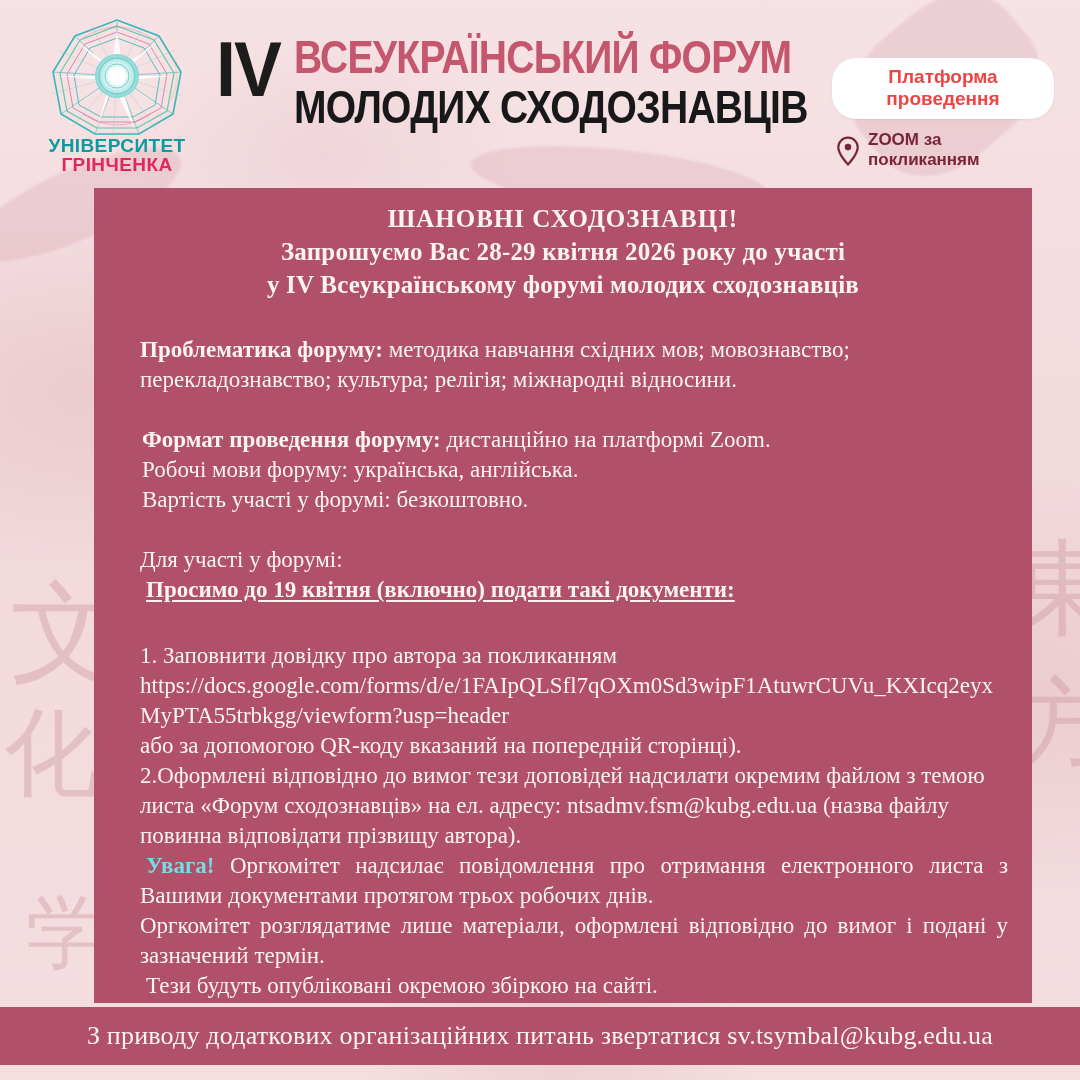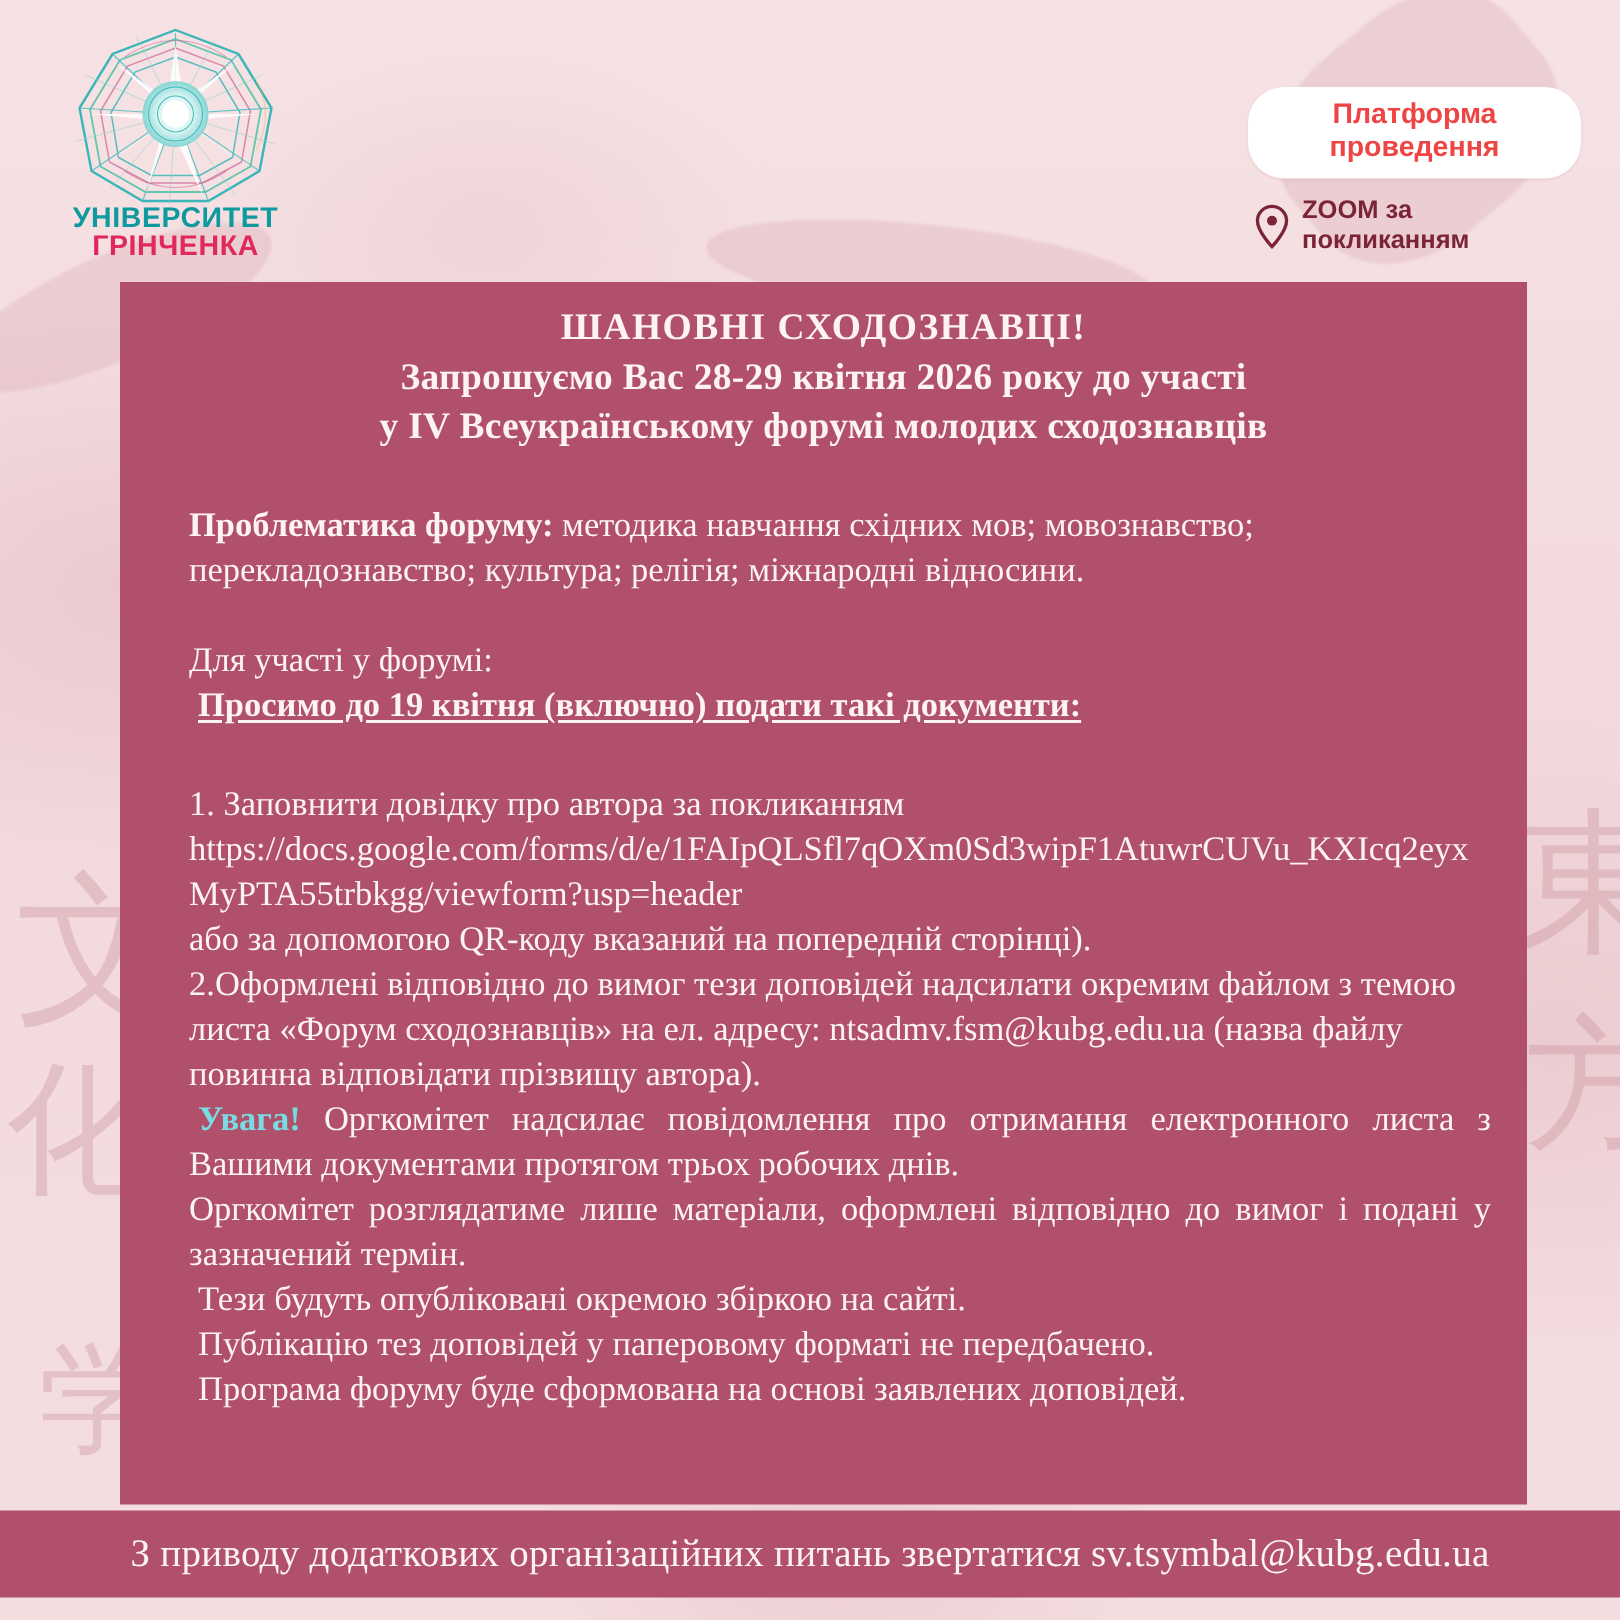--- a/index.html
+++ b/index.html
@@ -146,21 +146,21 @@
     font-family: "Liberation Sans", sans-serif;
     font-weight: bold;
     font-size: 17px;
     line-height: 20px;
     color: #7c2437;
   }
 
   
   #panel {
     position: absolute;
-    left: 80px; top: 188px;
+    left: 94px; top: 188px;
     width: 938px;
     height: 815px;
     background: #b0506a;
     color: #fdf3f1;
   }
   #panel-inner { padding: 14px 24px 0 24px; }
 
   .hl {
     text-align: center;
     font-weight: bold;
@@ -286,20 +286,29 @@
         <g stroke="#e8b64a" stroke-width="0.7" opacity="0.45">
           <path d="M124 40 Q136 62 124 86" fill="none"></path>
         </g>
       </svg>
       <div id="logo-text">
         <div class="l1">УНІВЕРСИТЕТ</div>
         <div class="l2">ГРІНЧЕНКА</div>
       </div>
     </div>
 
+    <div id="title-block">
+      <div class="title-row1">
+        <div id="roman">IV</div>
+        <div id="title-lines">
+          <div id="title-l1">ВСЕУКРАЇНСЬКИЙ ФОРУМ</div>
+          <div id="title-l2">МОЛОДИХ СХОДОЗНАВЦІВ</div>
+        </div>
+      </div>
+    </div>
 
     <div id="platform-block">
       <div id="platform-badge">
         <div>Платформа</div>
         <div>проведення</div>
       </div>
       <div id="platform-where">
         <svg id="pin-icon" width="24" height="30" viewBox="0 0 24 30">
           <path d="M12 1.6 C6.6 1.6 2.3 5.9 2.3 11.2 C2.3 18.4 12 28.4 12 28.4 C12 28.4 21.7 18.4 21.7 11.2 C21.7 5.9 17.4 1.6 12 1.6 Z" fill="none" stroke="#7c2437" stroke-width="2.2"></path>
           <circle cx="12" cy="11.1" r="3.3" fill="#7c2437"></circle>
@@ -317,20 +326,27 @@
 
       <div class="hl" id="hl1">ШАНОВНІ СХОДОЗНАВЦІ!</div>
       <div class="hl">Запрошуємо Вас 28-29  квітня 2026 року до участі</div>
       <div class="hl">у IV Всеукраїнському форумі молодих сходознавців</div>
 
       <div id="sec-problem" class="body-p">
         <span class="b">Проблематика форуму:</span><span> методика навчання східних мов; мовознавство;</span>
         <div>перекладознавство; культура; релігія; міжнародні відносини.</div>
       </div>
 
+      <div id="sec-format" class="body-p">
+        <div>
+          <span class="b">Формат проведення форуму:</span><span> дистанційно на платформі Zoom.</span>
+        </div>
+        <div>Робочі мови форуму: українська, англійська.</div>
+        <div>Вартість участі у форумі: безкоштовно.</div>
+      </div>
 
       <div id="sec-forpart" class="body-p">
         <div>Для участі у форумі:</div>
         <div class="indent"><span class="u-bold">Просимо до 19 квітня (включно) подати такі документи:</span><span class="u-bold"> </span></div>
       </div>
 
       <div id="sec-docs" class="body-p">
         <div>1. Заповнити довідку про автора за покликанням</div>
         <div class="url-line">https://docs.google.com/forms/d/e/1FAIpQLSfl7qOXm0Sd3wipF1AtuwrCUVu_KXIcq2eyx</div>
         <div class="url-line">MyPTA55trbkgg/viewform?usp=header</div>

